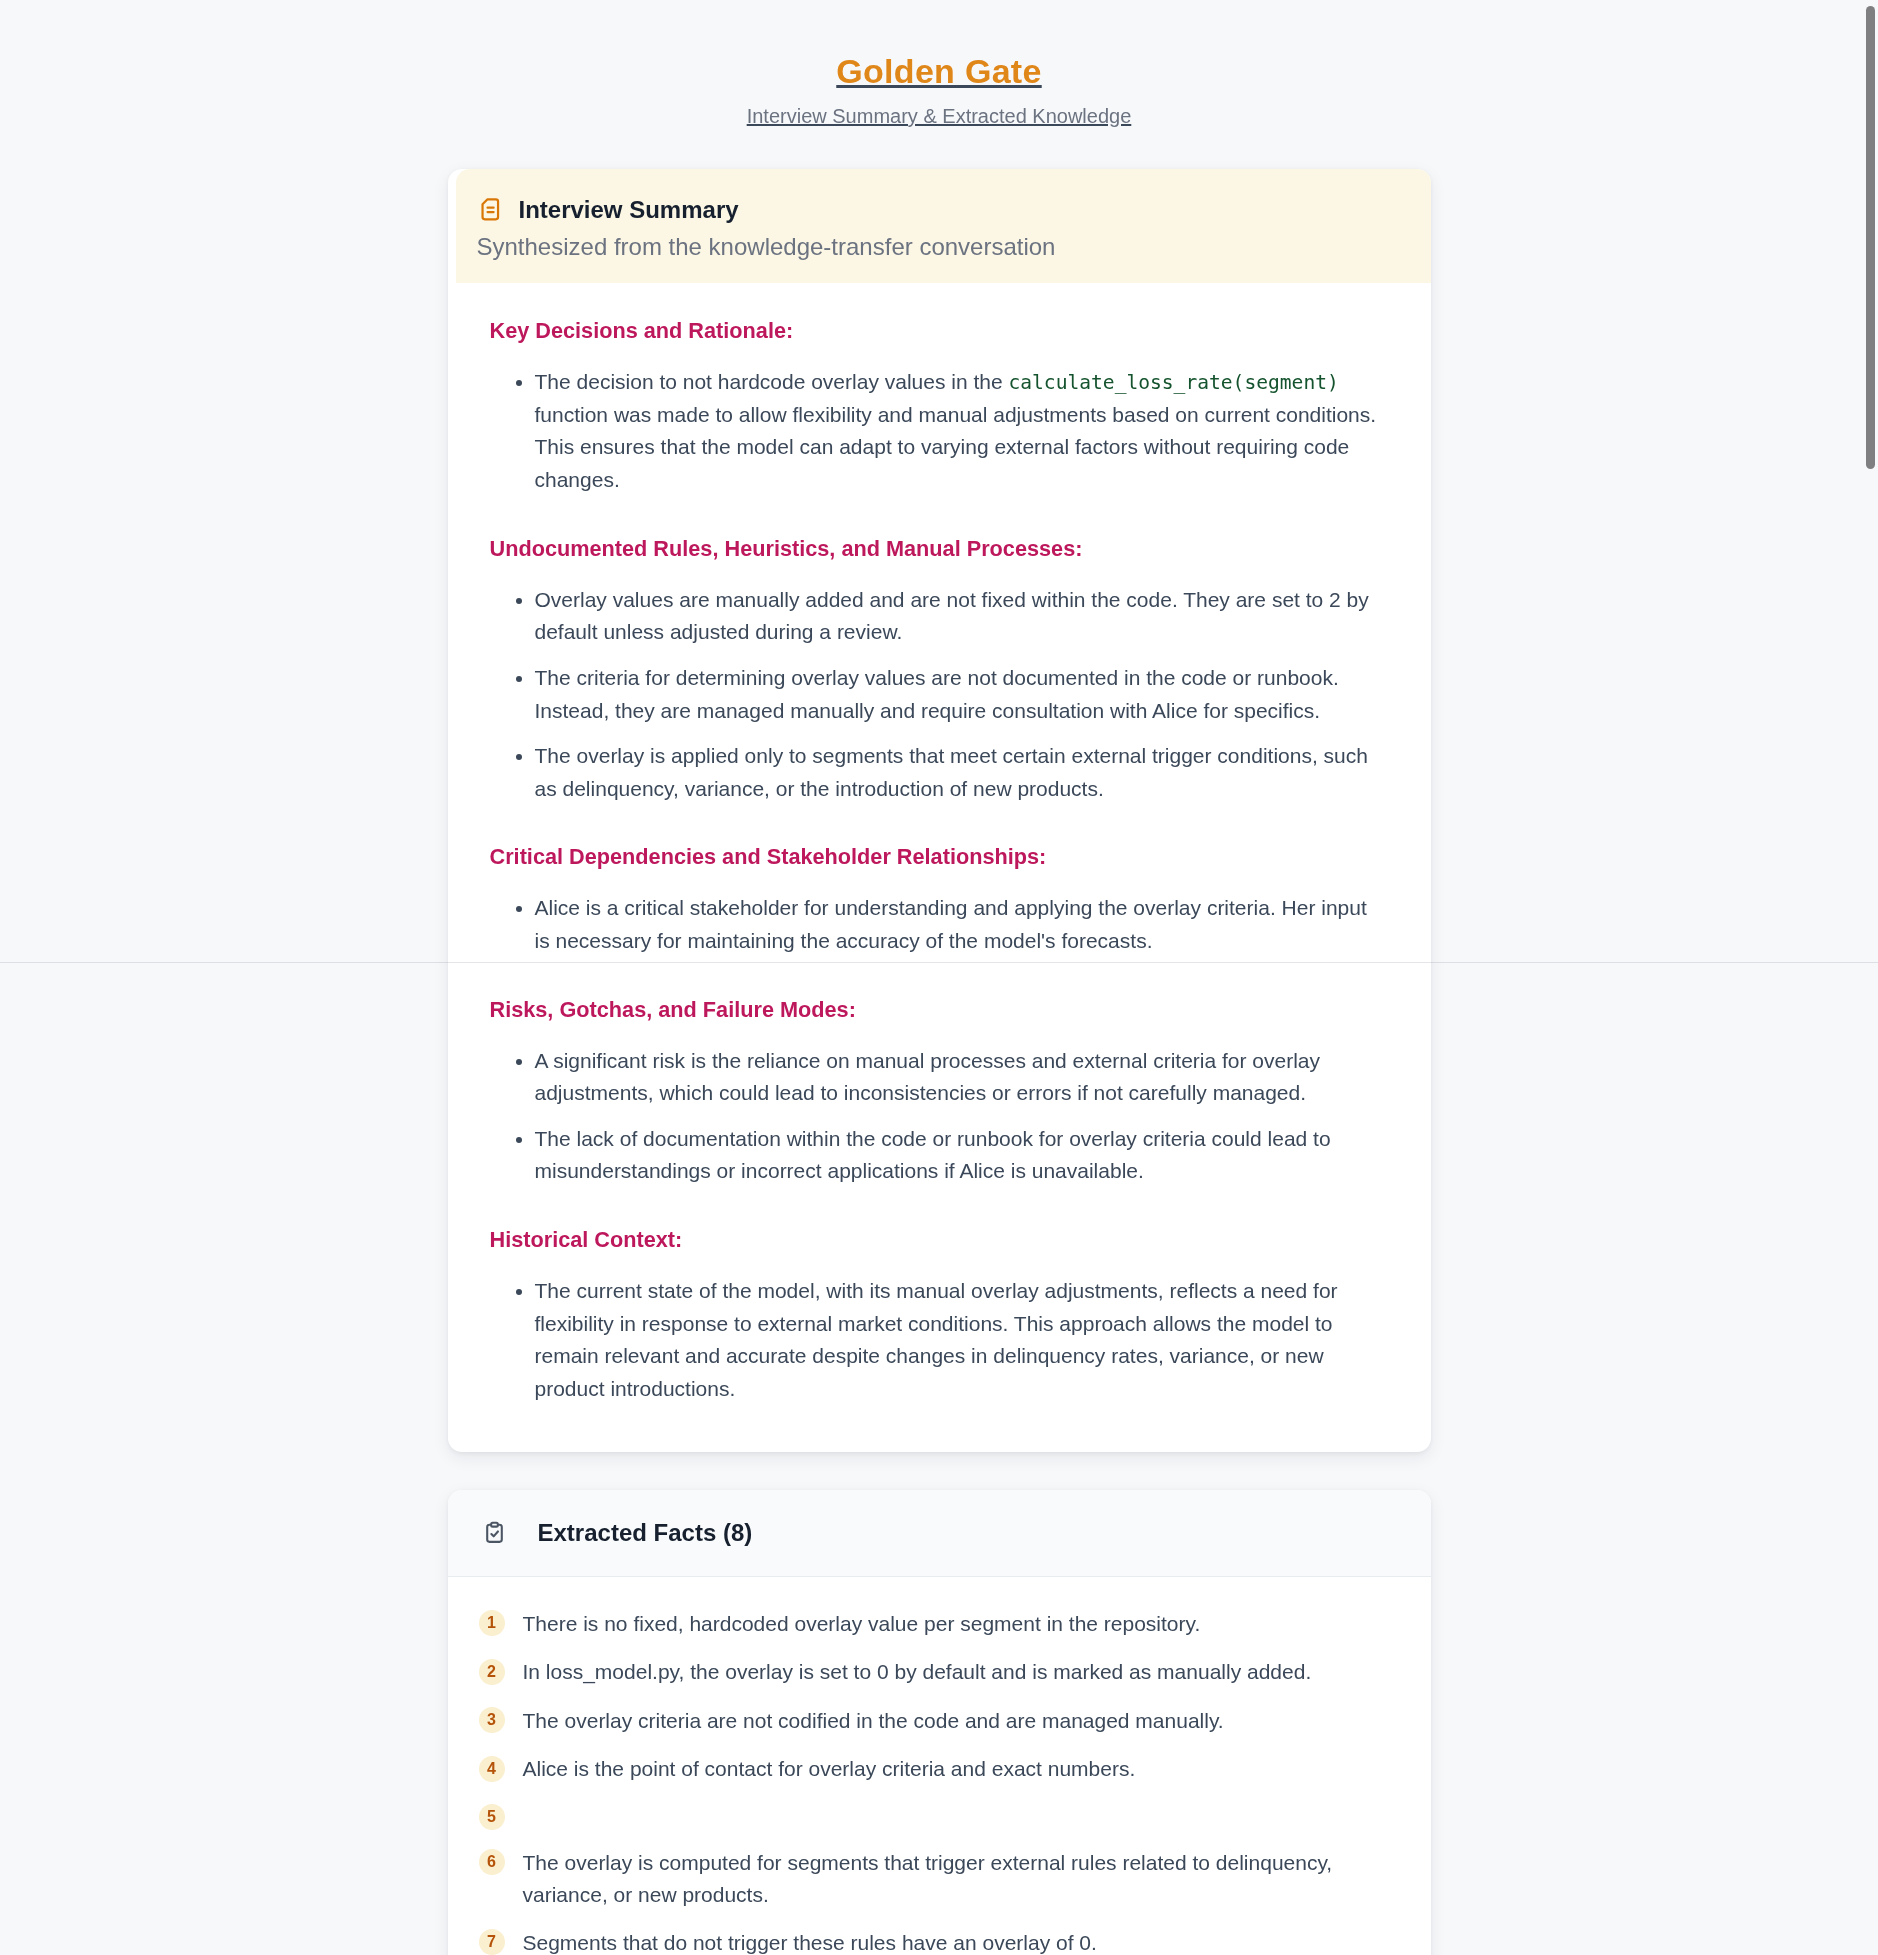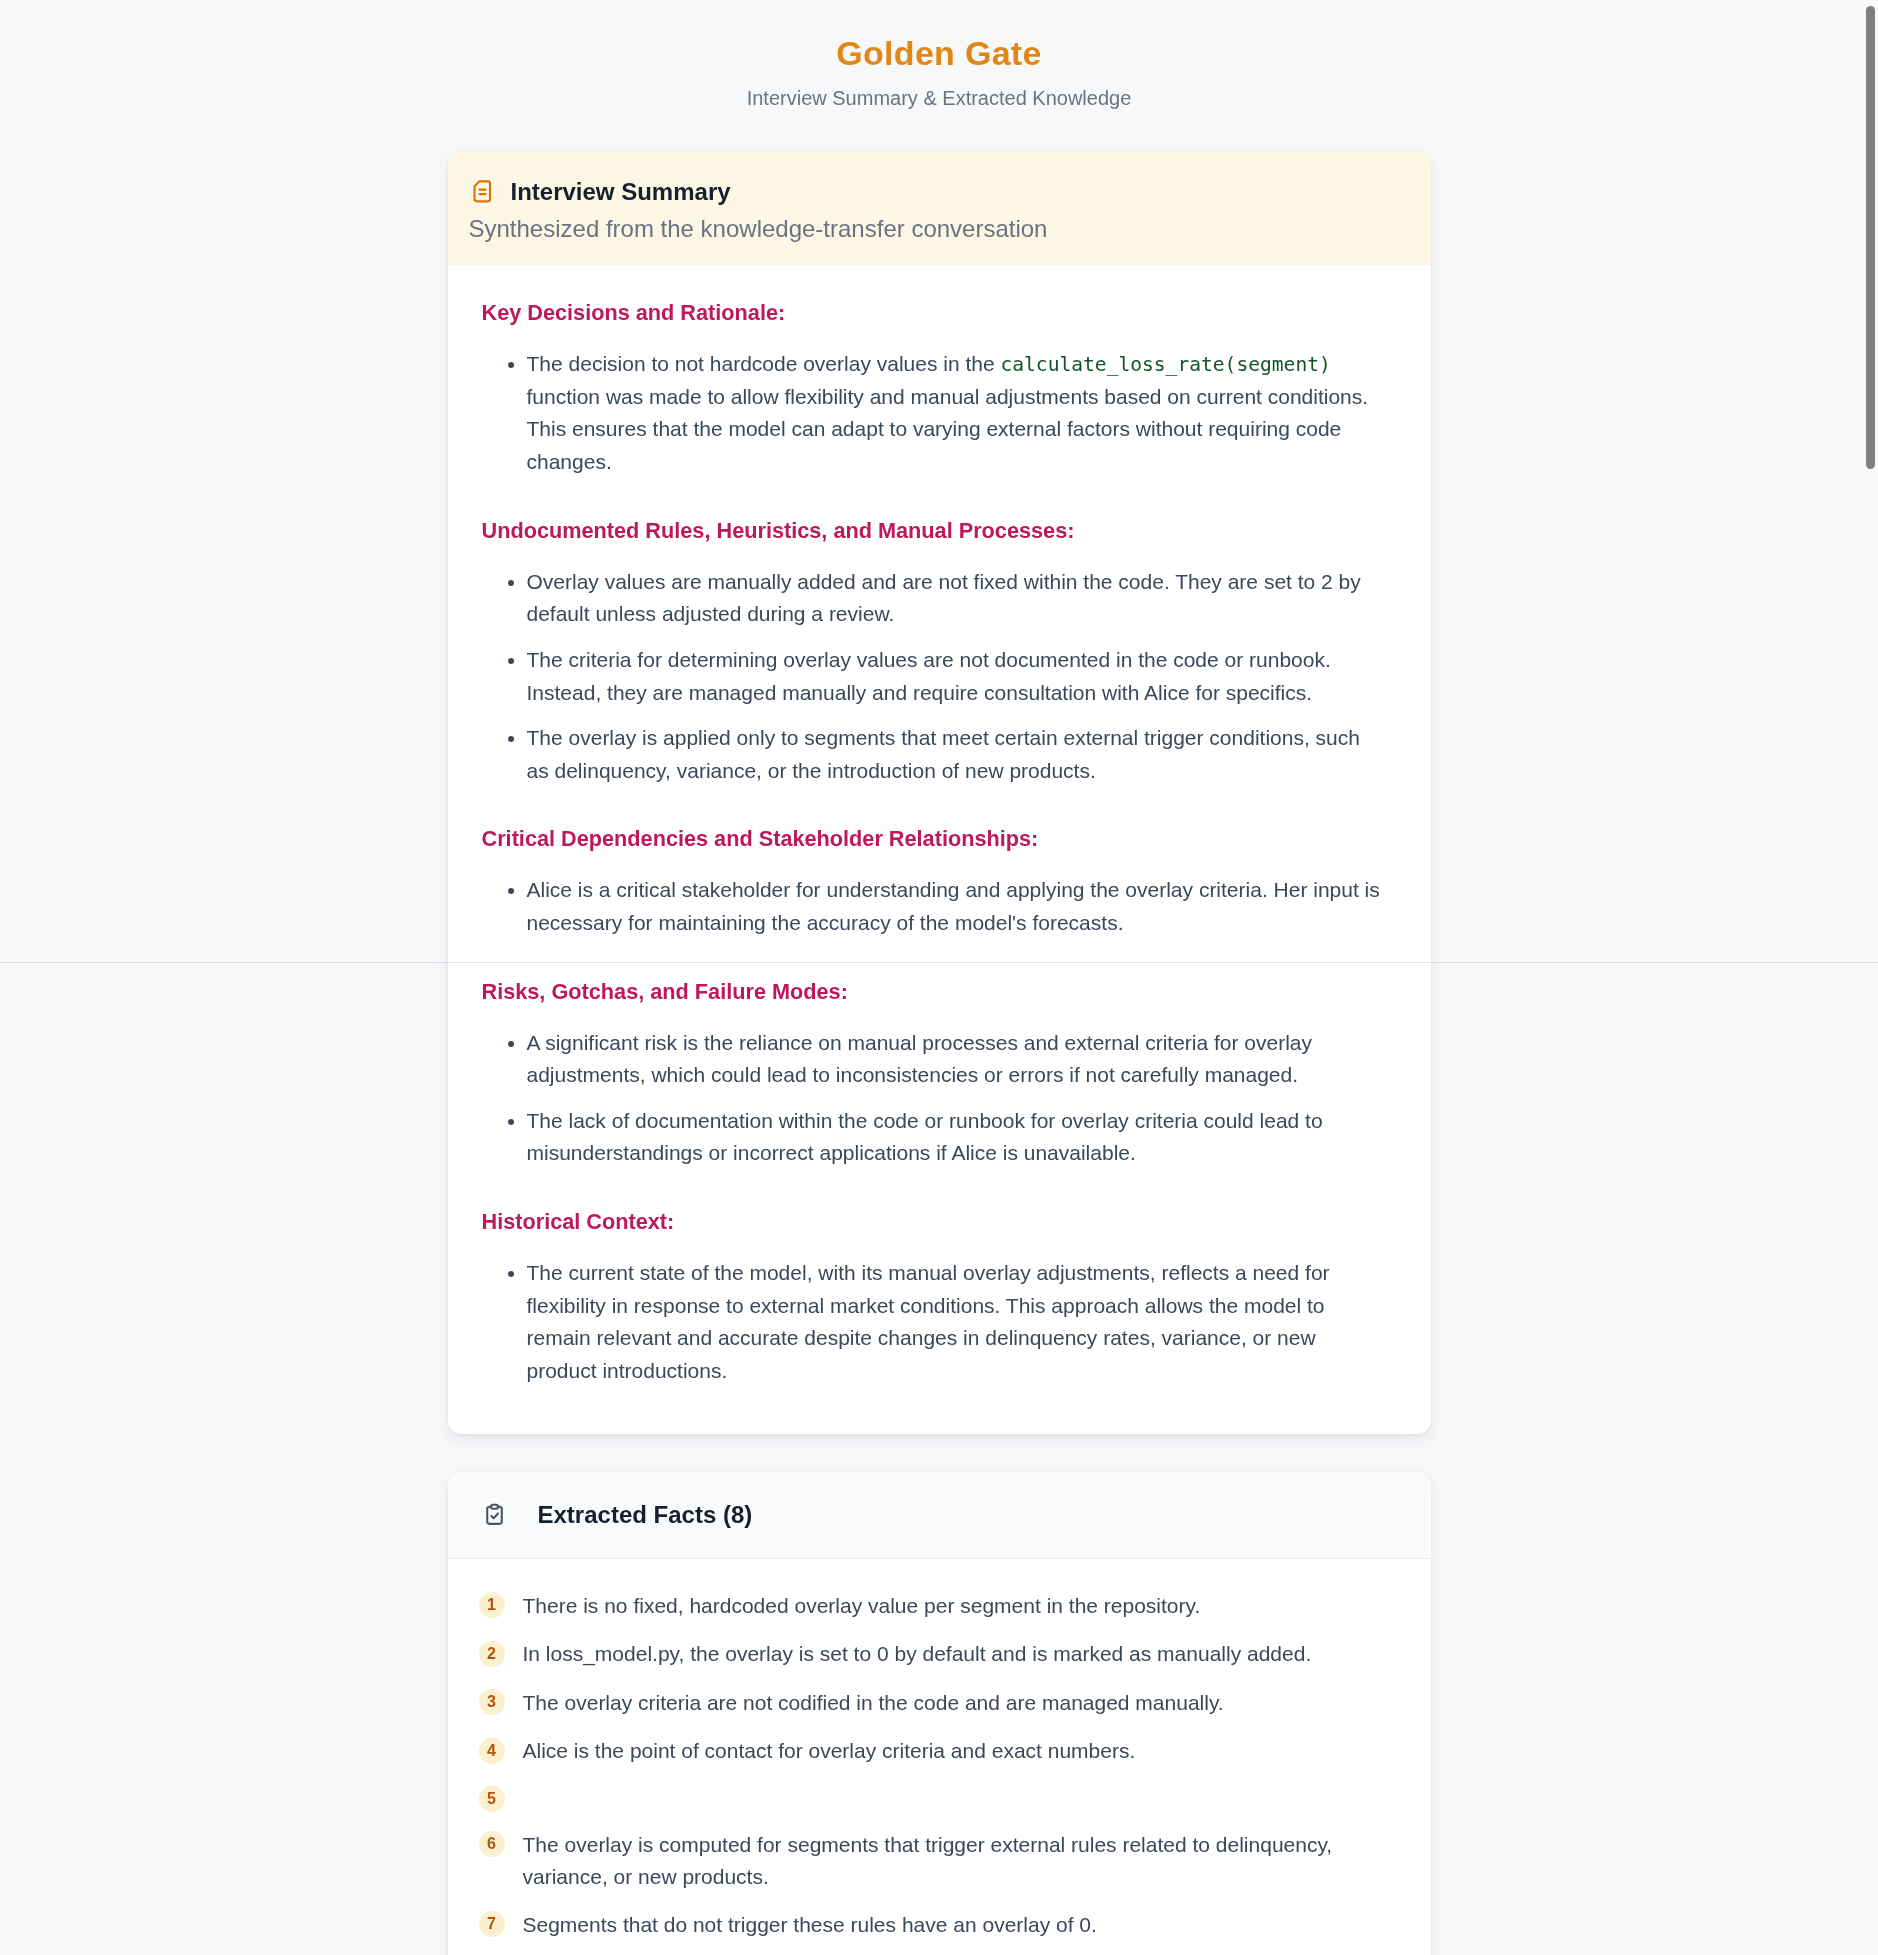--- a/index.html
+++ b/index.html
@@ -6,40 +6,40 @@
   html, body { margin: 0; padding: 0; }
   body {
     width: 1878px;
     height: 1955px;
     background: #f7f8fa;
     font-family: "Liberation Sans", sans-serif;
     position: relative;
     overflow: hidden;
     color: #3b4859;
   }
-  .page-header { padding-top: 34px; text-align: center; }
+  .page-header { padding-top: 52px; text-align: center; text-decoration: underline; }
   .page-title {
     margin: 0 0 14px 0;
     font-size: 34px;
     font-weight: bold;
     color: #e0871a;
     letter-spacing: 0.3px;
   }
   .page-subtitle { margin: 4px; font-size: 20px; color: #6b7280; }
 
   .card {
     width: 983px;
     margin: 0 auto;
     background: #ffffff;
     border-radius: 14px;
     box-shadow: 0 5.6px 17px rgba(15,23,42,0.07), 0 1.4px 4.2px rgba(15,23,42,0.05);
     position: relative;
     z-index: 2;
   }
-  .summary-card { margin-top: 41px; }
+  .summary-card { margin-top: 41px; padding-left: 8px; }
 
   .summary-header {
     background: #fcf7e5;
     border-radius: 14px 14px 0 0;
     padding: 26.6px 34px 22.4px 21px;
   }
   .summary-header-row { display: flex; align-items: center; gap: 15.4px; }
   .card-title { margin: 0; font-size: 24px; font-weight: bold; color: #16202e; }
   .summary-header-sub { margin: 8.4px 0 0 0; font-size: 24px; color: #6b7280; }
 

